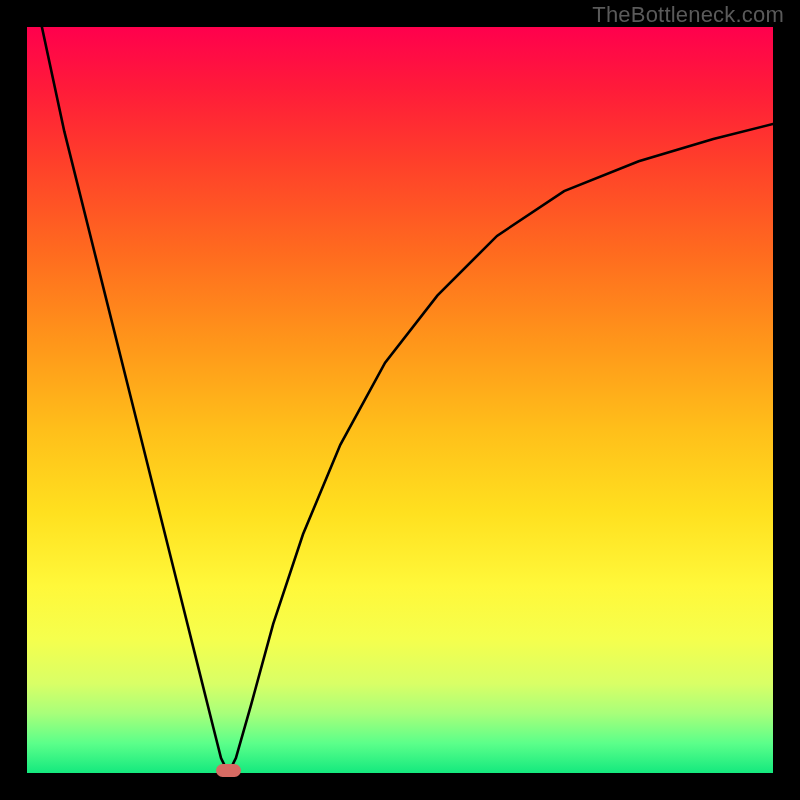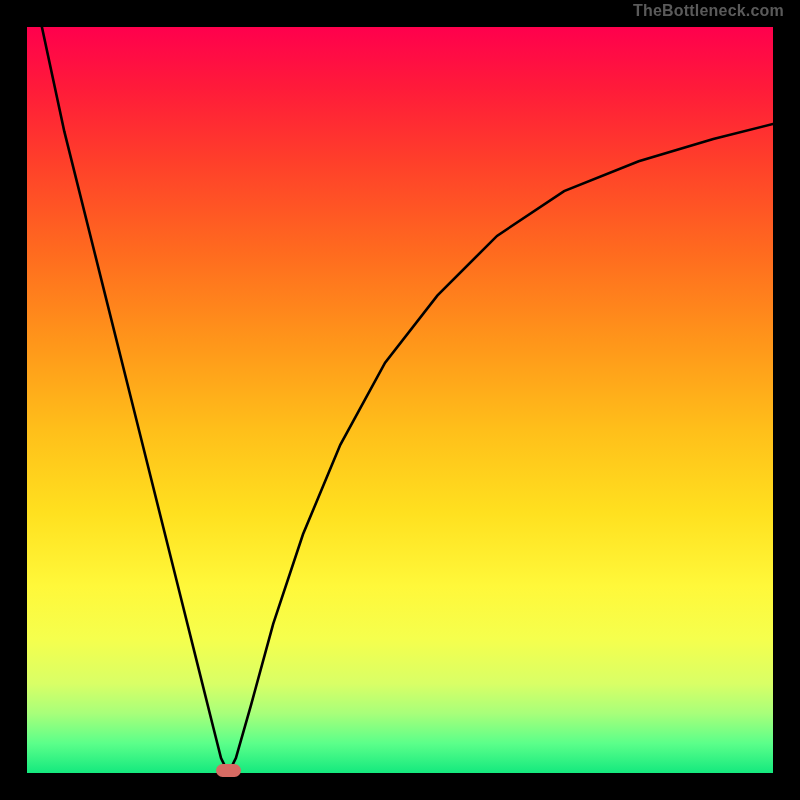--- a/index.html
+++ b/index.html
@@ -14,24 +14,24 @@
   .outer {
     width: 800px;
     height: 800px;
     background: #000;
     position: relative;
   }
   .watermark {
     position: absolute;
     top: 2px;
     right: 16px;
-    font-size: 16px;
+    font-size: 22px;
     color: #5a5a5a;
     letter-spacing: 0.2px;
-    font-weight: 700;
+    font-weight: 400;
   }
   .plot {
     position: absolute;
     left: 27px;
     top: 27px;
     width: 746px;
     height: 746px;
     background: linear-gradient(to bottom,
       #ff004d 0%,
       #ff1a3a 8%,

